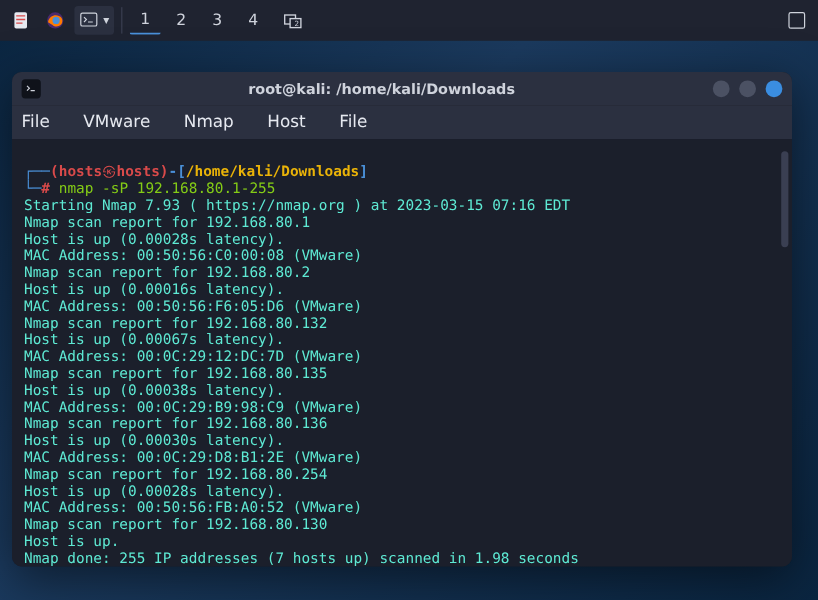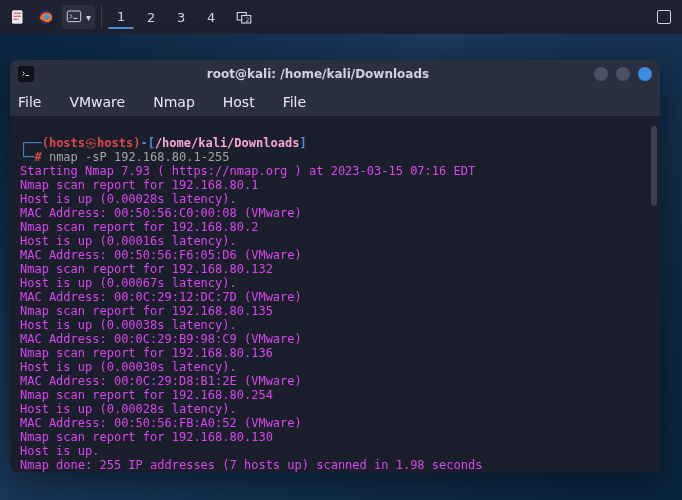--- a/index.html
+++ b/index.html
@@ -64,25 +64,25 @@
   .term-scroll {
     position: absolute; right: 3px; top: 10px; width: 6px; height: 80px;
     background: #3a3f52; border-radius: 3px;
   }
   .term-content {
     padding: 6px 10px 10px 10px; font-family: "DejaVu Sans Mono", monospace;
     font-size: 12px; line-height: 14px; color: #e6e9f0; white-space: pre;
   }
   .p-blue  { color: #4a90d9; }
   .p-red   { color: #d94a4a; }
-  .p-green { color: #a3a3a3; }
-  .p-white { color: #f9a8d4; }
+  .p-green { color: #84cc16; }
+  .p-white { color: #eab308; }
   .p-bold  { font-weight: bold; }
 
-  .output-line { color: #d946ef; }
+  .output-line { color: #5eead4; }
 </style>
 </head>
 <body>
 
 <div class="panel">
   <div class="panel-icon">
     <svg viewBox="0 0 24 24">
         <rect x="4" y="3" width="14" height="18" rx="2" fill="#e6e9f0"></rect>
         <path d="M6 7h10M6 11h10M6 15h7" stroke="#d94a4a" stroke-width="1.5"></path>
       </svg>

